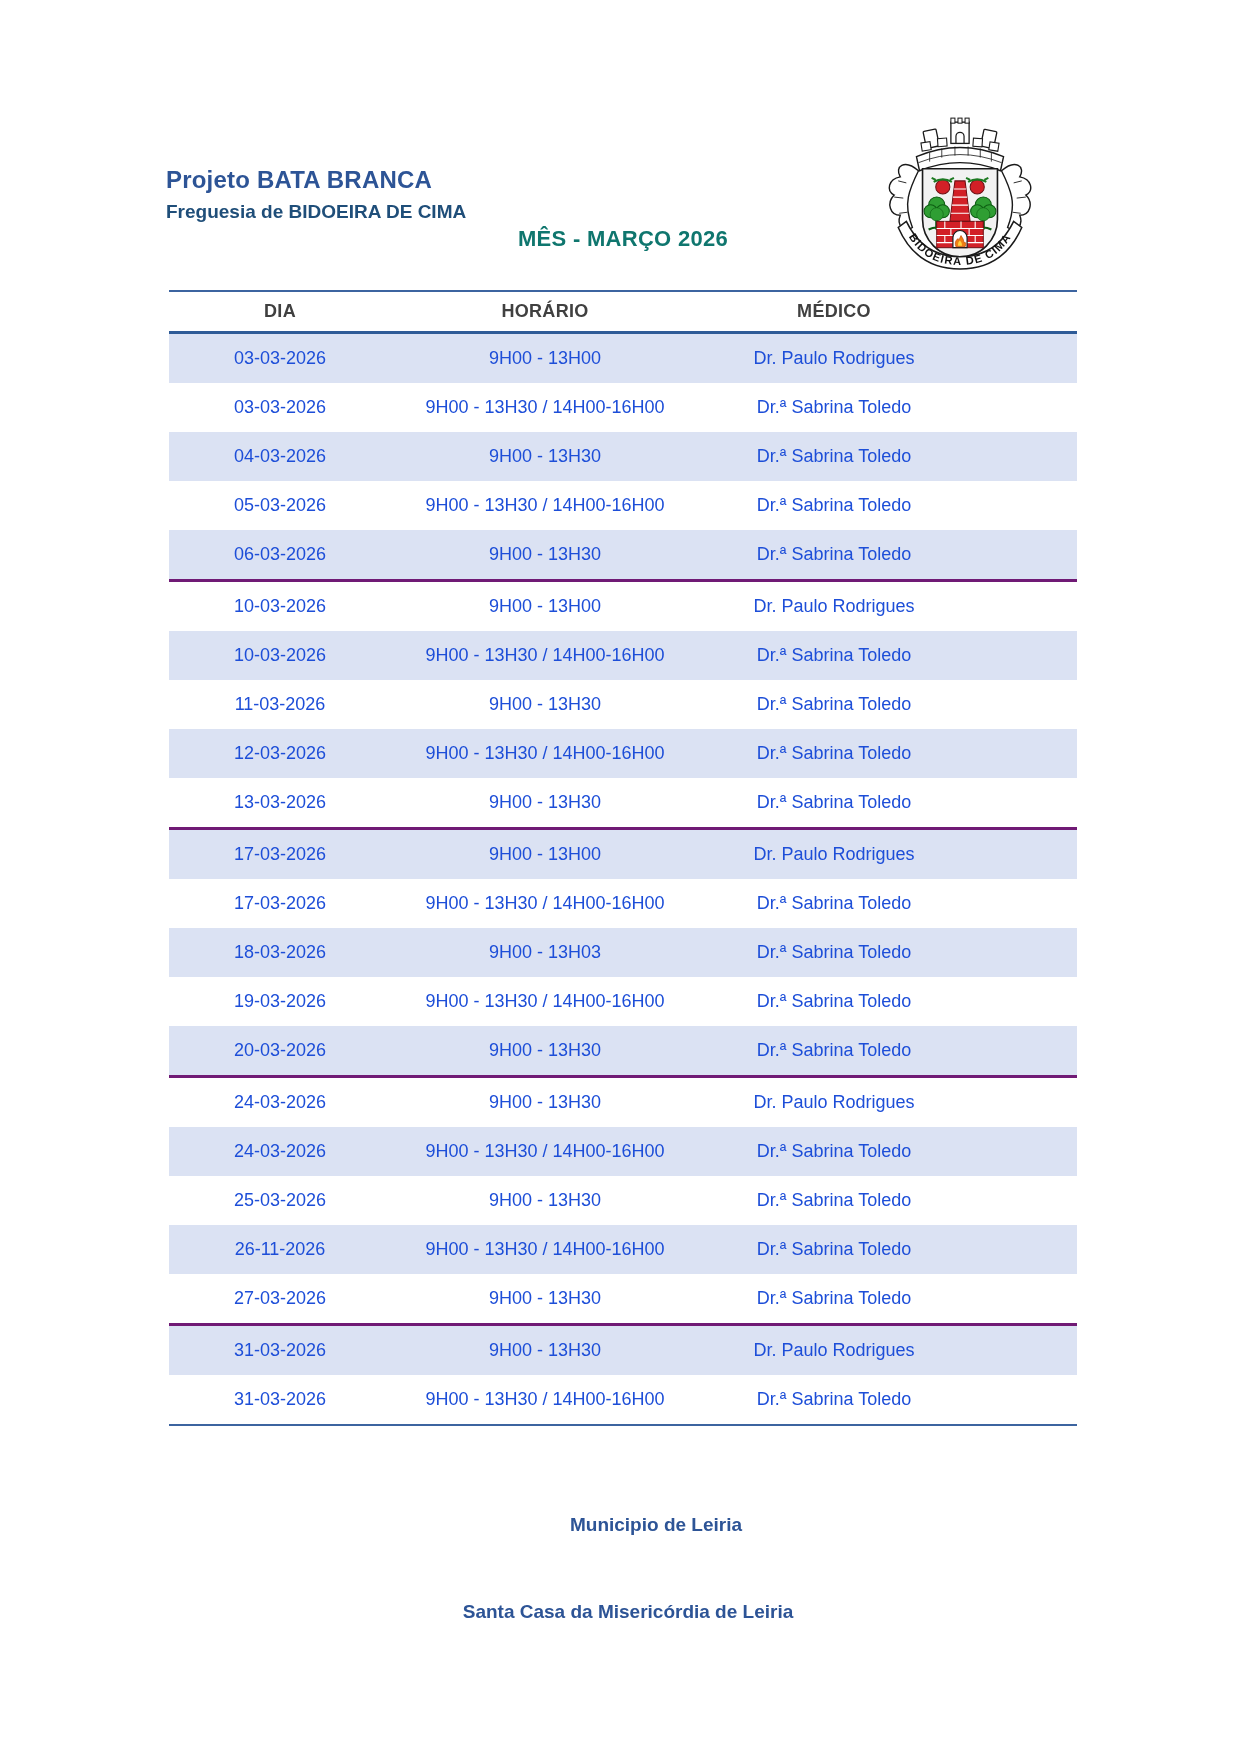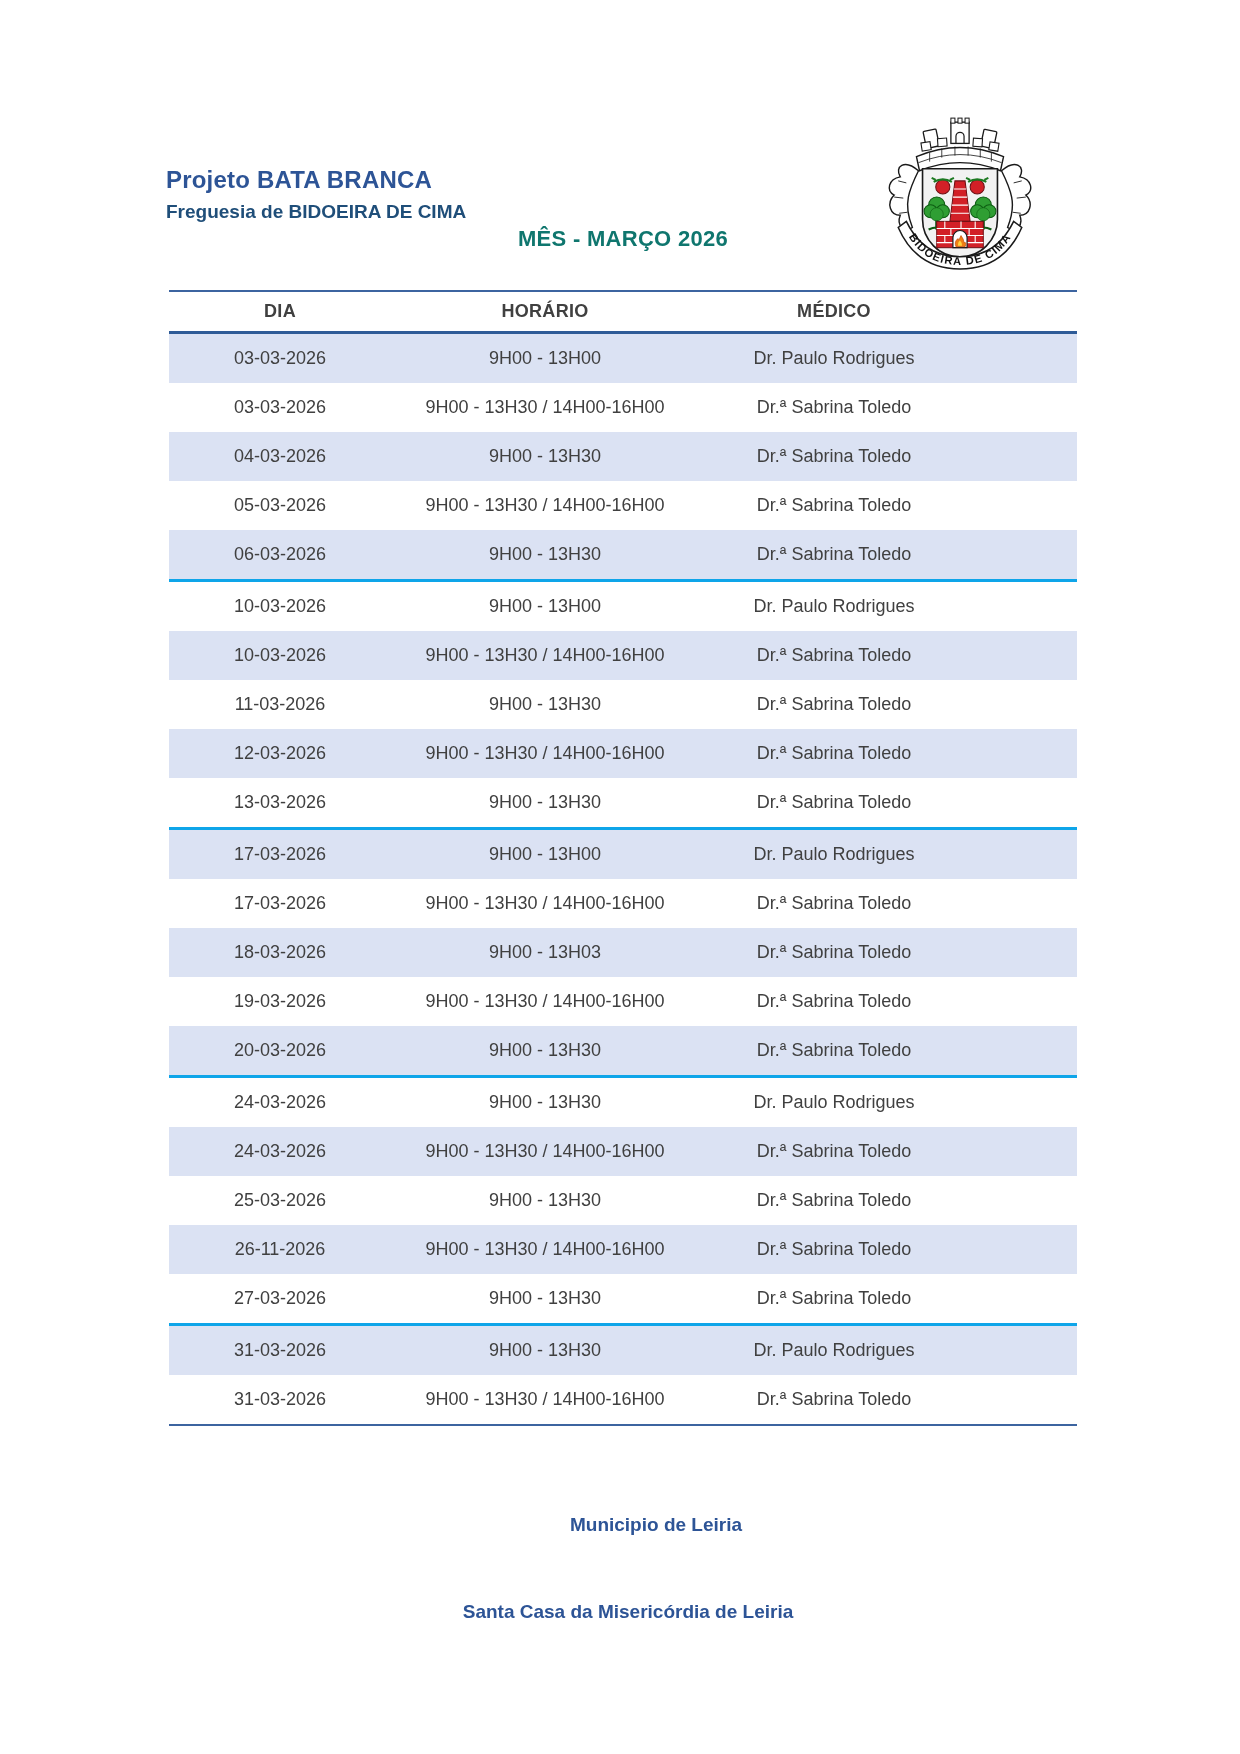--- a/index.html
+++ b/index.html
@@ -39,24 +39,24 @@
   .head-row .c, .row .c{
     text-align:center;flex:none;
   }
   .c1{width:222px;}
   .c2{width:308px;}
   .c3{width:270px;}
   .c4{width:108px;}
   .head-row .c{font-size:18px;font-weight:bold;color:#404040;letter-spacing:0.3px;}
   .row{
     display:flex;align-items:center;height:49px;
-    font-size:18px;color:#404040;background:#ffffff;
+    font-size:18px;color:#1d4ed8;background:#ffffff;
   }
   .row.shaded{background:#dbe2f3;}
-  .row.group-end{border-bottom:3px solid #0ea5e9;}
+  .row.group-end{border-bottom:3px solid #701a75;}
   .bottom-rule{height:2px;background:#3c64a0;}
   
   .footer-line{
     position:absolute;left:0;width:1240px;text-align:center;
     font-size:19px;font-weight:bold;color:#2d5496;
   }
   .footer-1{top:1514px;padding-left:28px;}
   .footer-2{top:1552px;}
   .footer-3{top:1601px;}
 </style>

